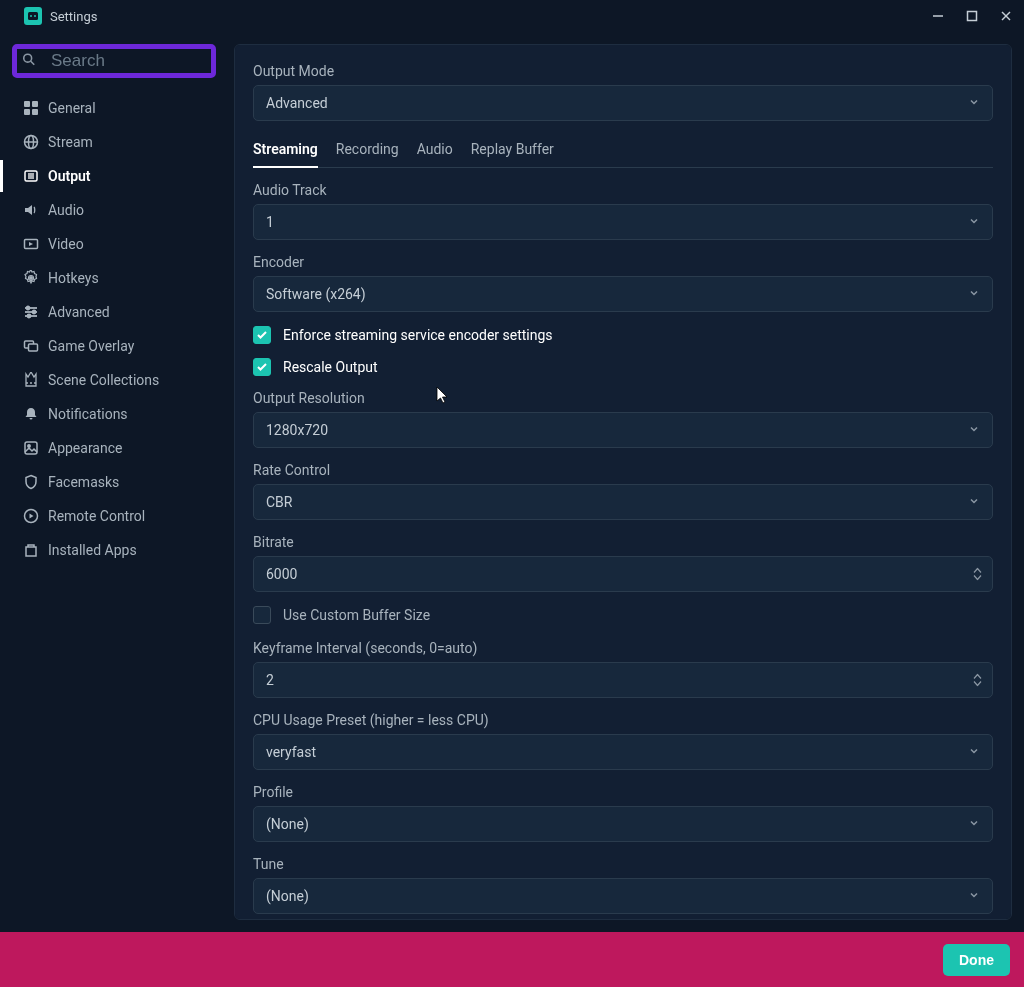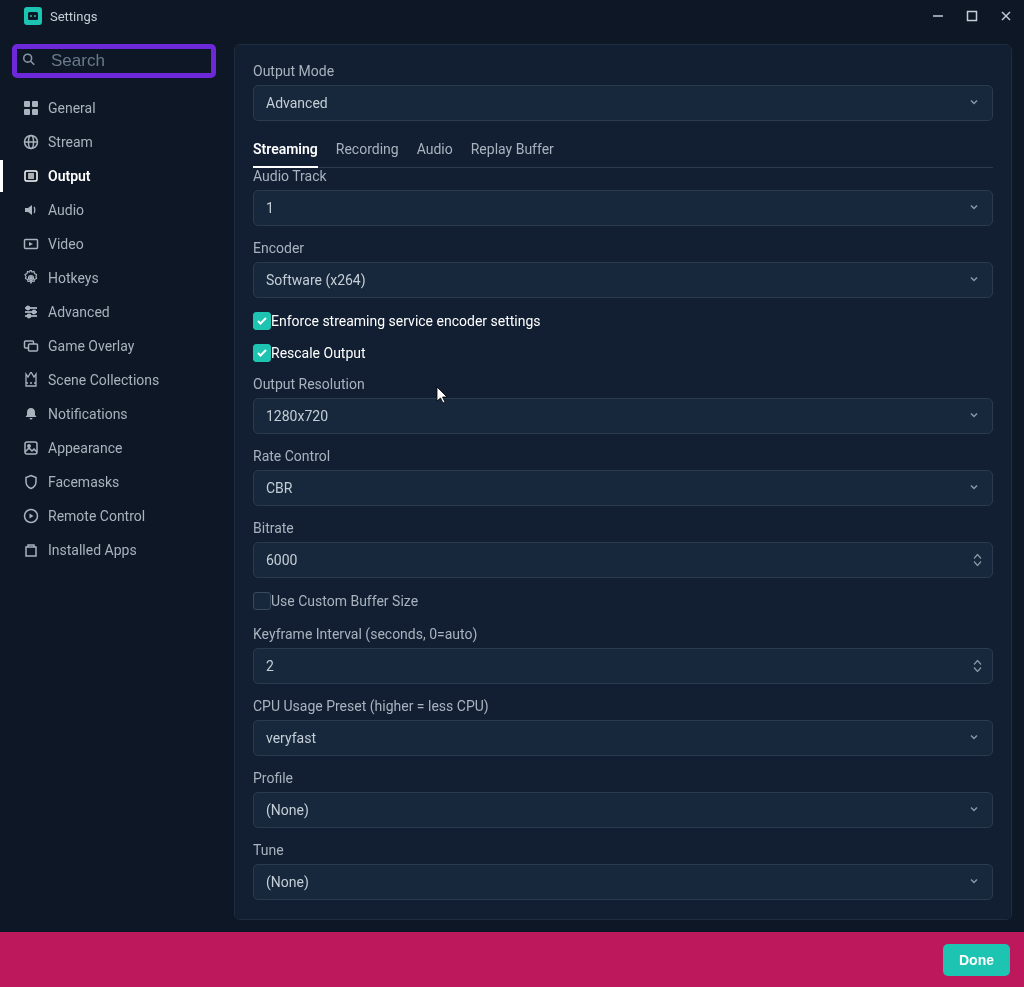--- a/index.html
+++ b/index.html
@@ -159,20 +159,21 @@
   transform: translateY(-50%);
   display: flex;
   flex-direction: column;
   gap: 1px;
   color: #8a96a3;
 }
 .tabs {
   display: flex;
   gap: 18px;
   border-bottom: 1px solid #2a3b4d;
+  margin-bottom: 14px;
 }
 .tab {
   padding: 6px 0 10px 0;
   color: #a8b3bd;
   cursor: pointer;
   font-size: 14px;
   position: relative;
 }
 .tab.active {
   color: #ffffff;
@@ -181,20 +182,21 @@
 .tab.active::after {
   content: "";
   position: absolute;
   left: 0; right: 0; bottom: -1px;
   height: 2px;
   background: #ffffff;
 }
 .checkbox-row {
   display: flex;
   align-items: center;
+  gap: 12px;
   margin-bottom: 14px;
 }
 .checkbox {
   width: 18px;
   height: 18px;
   border-radius: 3px;
   border: 1px solid #3a4a5a;
   background: #17283c;
   display: flex;
   align-items: center;

